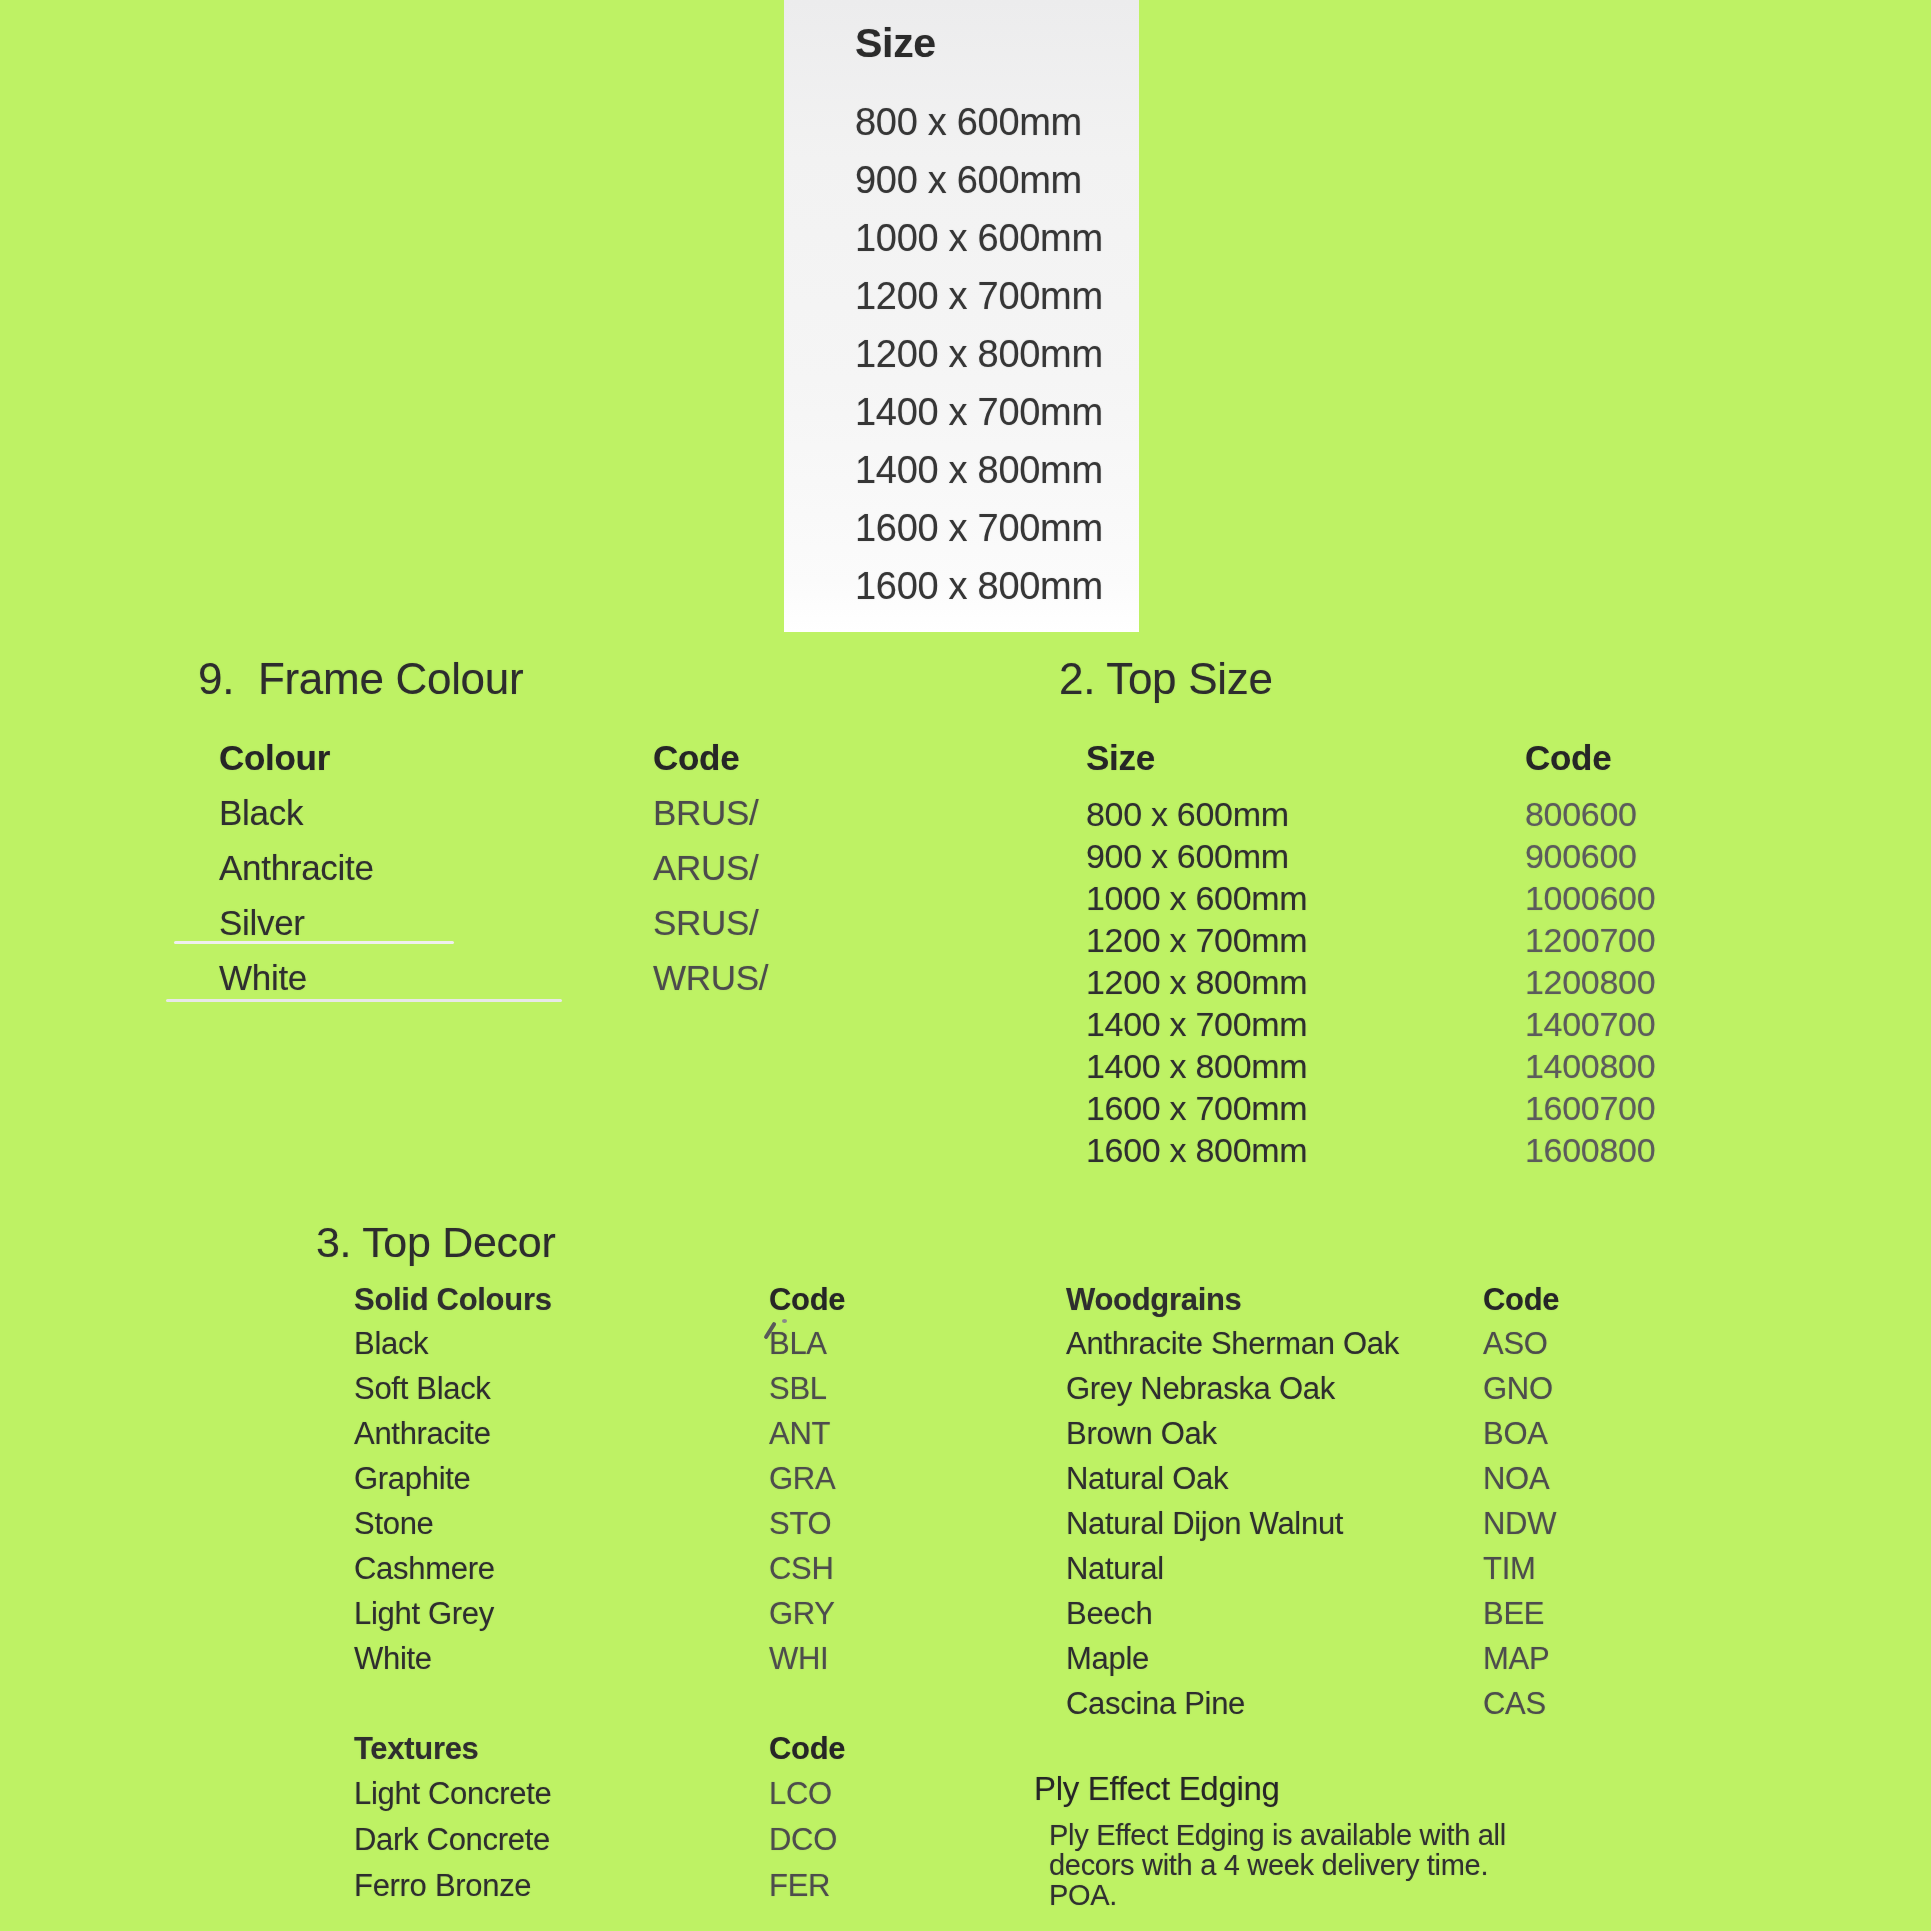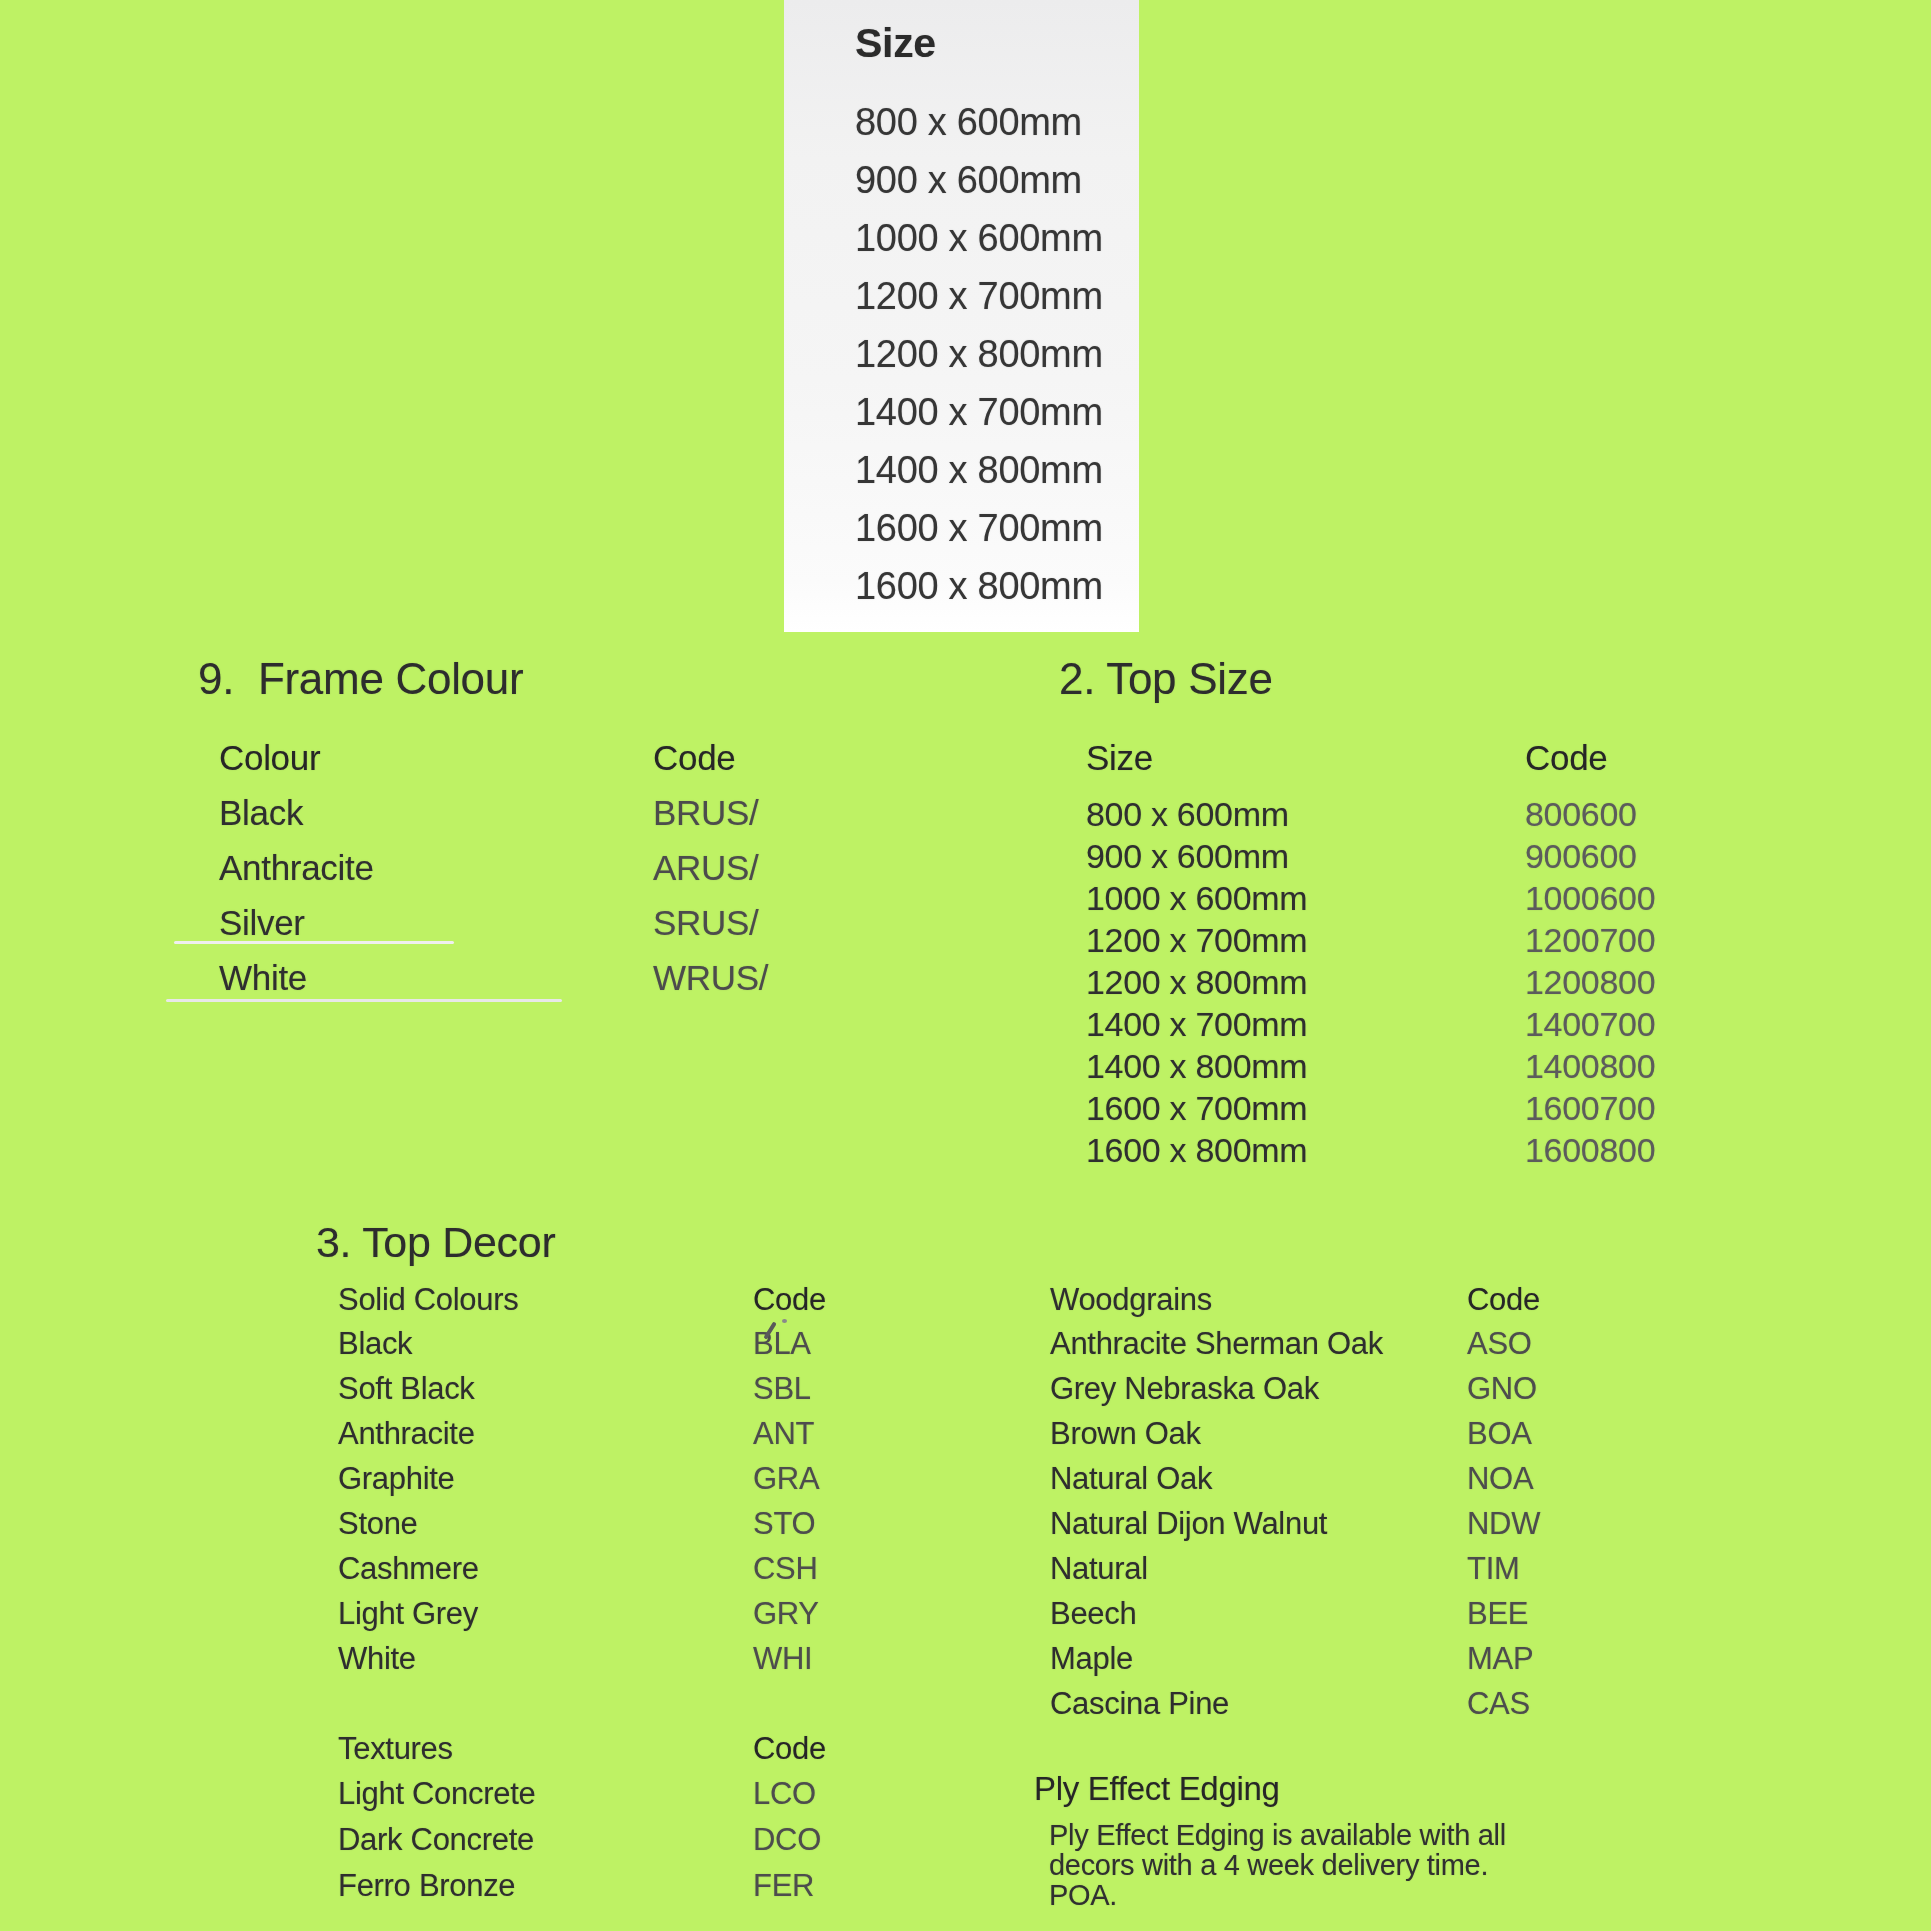--- a/index.html
+++ b/index.html
@@ -30,37 +30,37 @@
     position:absolute;margin:0;font-size:44px;font-weight:500;color:#2d2d2d;
     line-height:50px;white-space:pre;
   }
   .h-frame{left:198px;top:654px;}
   .h-topsize{left:1059px;top:654px;}
   .h-topdecor{left:316px;top:1217px;font-size:43px;}
   
   .tbl{position:absolute;}
   .row{display:flex;}
   .row span{display:block;white-space:pre;}
-  .hdr span{font-weight:normal;color:#262626;}
+  .hdr span{font-weight:bold;color:#262626;}
   
   .frame-tbl{left:219px;top:730px;font-size:35px;}
   .frame-tbl .row{height:55px;line-height:55px;}
   .frame-tbl .name{width:434px;}
   .frame-tbl .code{color:#4c4c4c;}
   
   .topsize-hdr{left:1086px;top:730px;font-size:35px;}
   .topsize-hdr .row{height:55px;line-height:55px;}
   .topsize-hdr .name{width:439px;}
   .topsize-tbl{left:1086px;top:793px;font-size:34px;}
   .topsize-tbl .row{height:42px;line-height:42px;}
   .topsize-tbl .name{width:439px;}
   .topsize-tbl .code{color:#5c5c5c;}
   
   .decor{font-size:31px;}
-  .decor .row{height:45px;line-height:45px;}
+  .decor .row{height:45px;line-height:45px;margin-left:16px;}
   .decor .name{width:415px;color:#2e2e2e;}
   .decor .code{color:#4d4d4d;}
   .solid-hdr{left:338px;top:1277px;}
   .solid-hdr .row,.wood-hdr .row,.tex-hdr .row{height:46px;line-height:46px;}
   .solid-tbl{left:338px;top:1321px;}
   .tex-hdr{left:338px;top:1726px;}
   .tex-tbl{left:338px;top:1771px;}
   .tex-tbl .row{height:46px;line-height:46px;}
   .wood-hdr{left:1050px;top:1277px;}
   .wood-tbl{left:1050px;top:1321px;}

